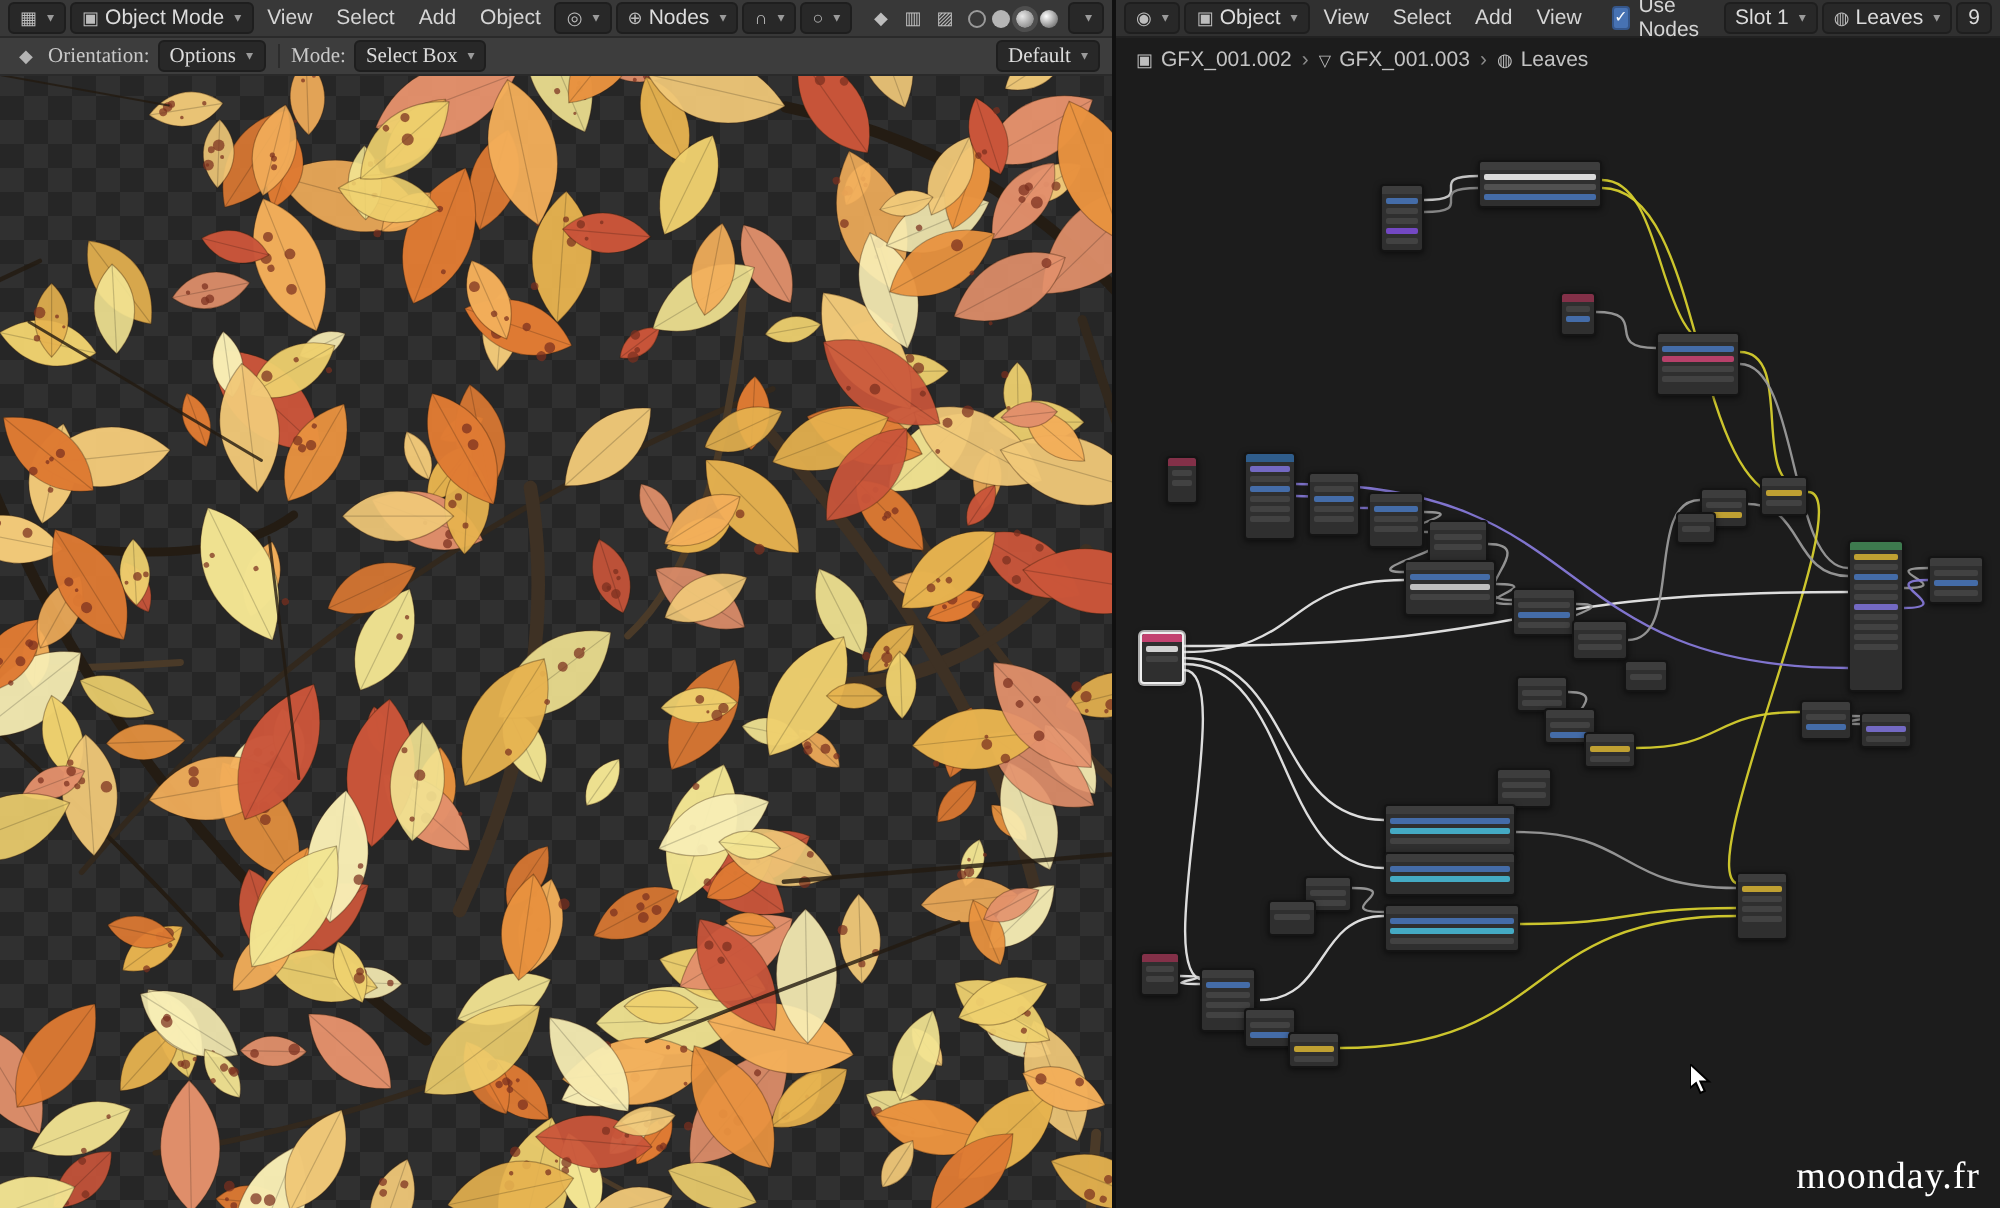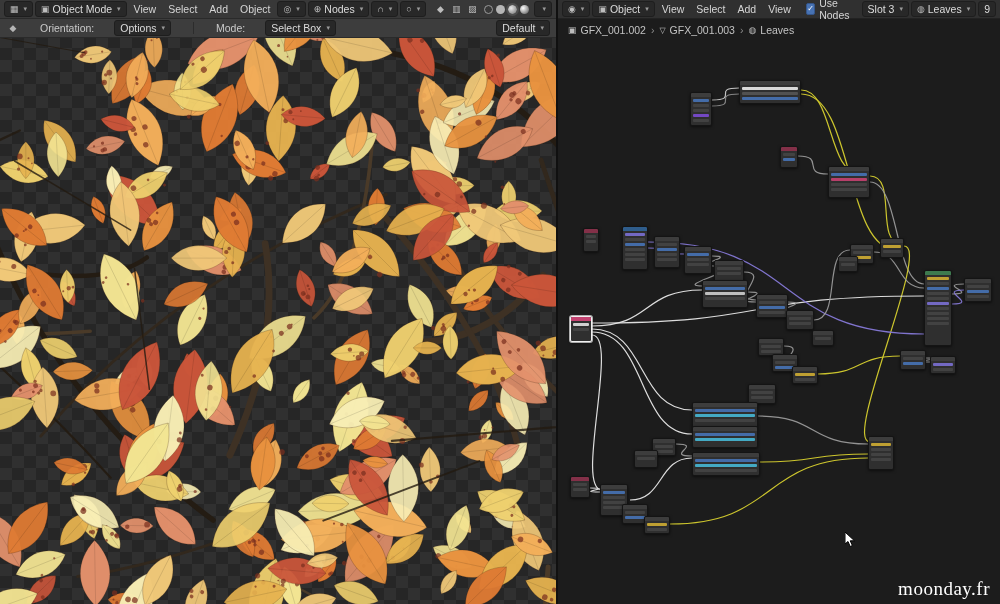--- a/index.html
+++ b/index.html
@@ -4,21 +4,21 @@
 <style>
   html,body{margin:0;padding:0;background:#111;}
   body{width:1000px;height:604px;overflow:hidden;font-family:"Liberation Sans",sans-serif;font-size:10.5px;color:#d5d5d5;-webkit-font-smoothing:antialiased;}
   .app{display:flex;width:1000px;height:604px;}
 
   
   .left-pane{position:relative;width:556px;height:604px;overflow:hidden;background:#262626;}
   .checker{position:absolute;inset:0;background:conic-gradient(#303030 90deg,#262626 90deg 180deg,#303030 180deg 270deg,#262626 270deg);background-size:24px 24px;}
   #leaves-svg{position:absolute;left:0;top:0;z-index:1;}
   .vp-header{position:absolute;top:0;left:0;right:0;height:18px;z-index:5;background:#383838;border-bottom:1px solid #2a2a2a;display:flex;align-items:center;gap:2px;padding:0 4px;}
-  .vp-toolbar{position:absolute;top:19px;left:0;right:0;height:18px;z-index:5;background:#3d3d3d;border-bottom:1px solid #2a2a2a;display:flex;align-items:center;gap:20px;padding:0 6px;}
+  .vp-toolbar{position:absolute;top:19px;left:0;right:0;height:18px;z-index:5;background:#3d3d3d;border-bottom:1px solid #2a2a2a;display:flex;align-items:center;gap:4px;padding:0 6px;font-family:Liberation Serif, serif;}
 
   
   .right-pane{position:relative;width:444px;height:604px;background:#1c1c1c;border-left:2px solid #101010;box-sizing:border-box;}
   .ne-header{position:absolute;top:0;left:0;right:0;height:18px;background:#303030;border-bottom:1px solid #222;display:flex;align-items:center;gap:2px;padding:0 4px;z-index:5;}
   .ne-breadcrumb{position:absolute;top:24px;left:10px;z-index:4;display:flex;align-items:center;gap:4px;color:#c3c3c3;}
   .ne-canvas{position:absolute;top:44px;left:0;width:444px;height:560px;overflow:hidden;}
   #wires-svg{position:absolute;left:0;top:0;}
 
   
   .hbtn{display:inline-flex;align-items:center;gap:3px;background:#282828;border:1px solid #1e1e1e;border-radius:3px;padding:0 5px;height:14px;color:#dcdcdc;white-space:nowrap;cursor:default;}
@@ -1533,21 +1533,21 @@
       <span class="menu">View</span>
       <span class="menu">Select</span>
       <span class="menu">Add</span>
       <span class="menu">View</span>
       <label class="chk">
           <span class="box"></span>
           <span>Use Nodes</span>
         </label>
       <span class="spacer"></span>
       <span class="hbtn drop">
-          <span>Slot 3</span>
+          <span>Slot 1</span>
         </span>
       <span class="hbtn drop">
           <span class="ic i-mat"></span>
           <span>Leaves</span>
         </span>
       <span class="hbtn">
           <span>9</span>
         </span>
     </div>
 

